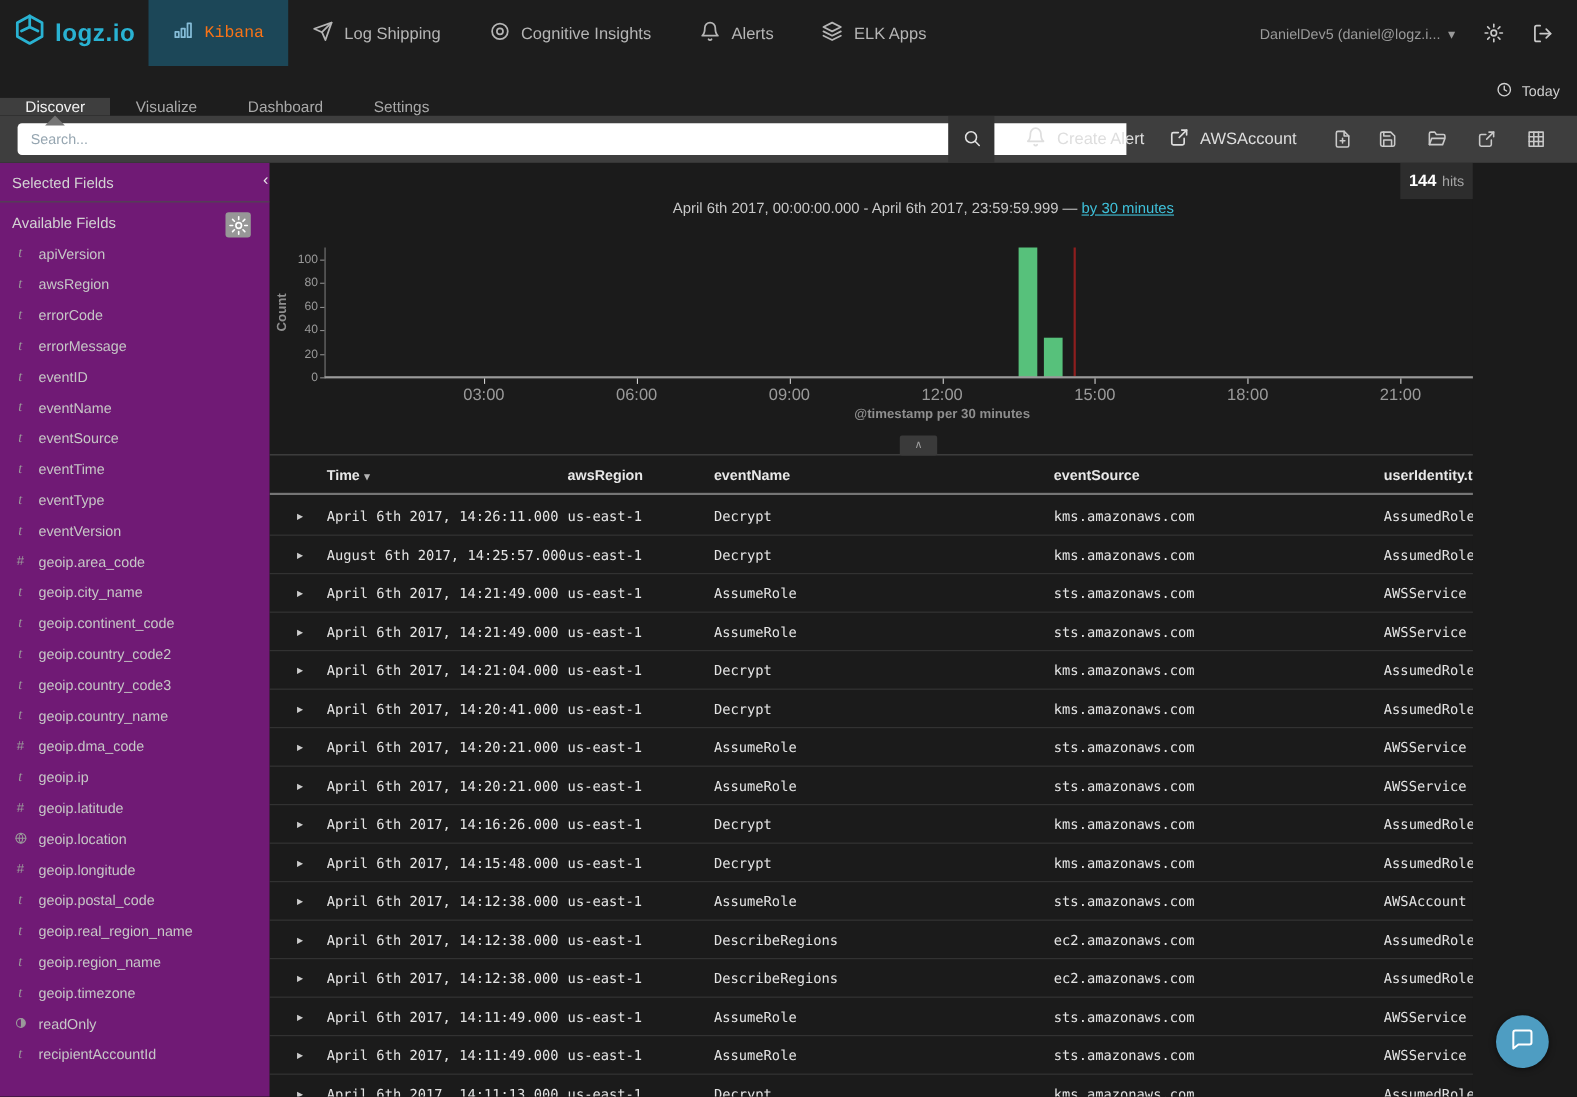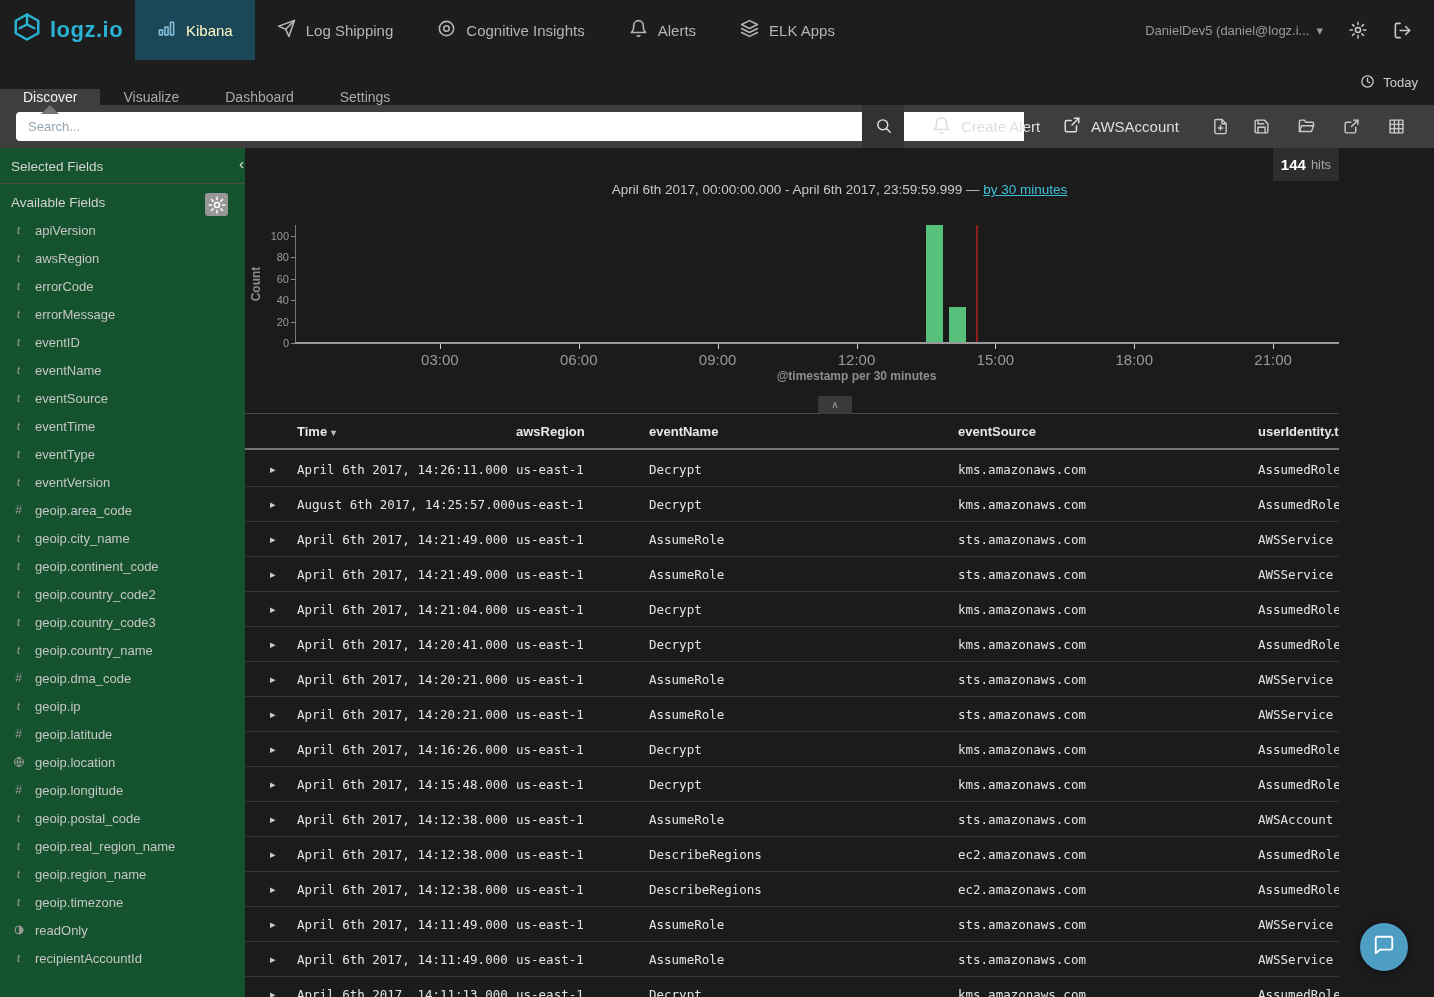--- a/index.html
+++ b/index.html
@@ -10,21 +10,21 @@
   
   #topnav { position:absolute; left:0; top:0; width:1434px; height:60px;
             background:#1d1d1d; display:flex; align-items:stretch; z-index:20; }
   .logo { width:135px; display:flex; align-items:center; justify-content:center; gap:8px;
           color:#29b2d2; font-weight:bold; font-size:22px; letter-spacing:.5px; cursor:pointer; }
   .logo svg { stroke:#29b2d2; }
   #topnav-items { display:flex; align-items:stretch; }
   .nav-item { display:flex; align-items:center; gap:10px; padding:0 22px;
               color:#b5b5b5; font-size:15px; cursor:pointer; white-space:nowrap; }
   .nav-item svg { stroke:#b5b5b5; }
-  .nav-item.active { background:#1c4758; color:#fef9c3; }
+  .nav-item.active { background:#1c4758; color:#f97316;font-family:Liberation Mono, monospace; }
   .nav-item.active svg { stroke:#85bdd8; }
   .topnav-right { margin-left:auto; display:flex; align-items:center; gap:26px;
                   padding-right:22px; }
   .user-menu { color:#9a9a9a; font-size:13px; display:flex; align-items:center; gap:7px; cursor:pointer; }
   .icon-btn { background:none; border:none; cursor:pointer; display:flex; align-items:center; }
   .icon-btn svg { stroke:#c9c9c9; }
 
   
   #subnav { position:absolute; left:0; top:60px; width:1434px; height:45px;
             background:#1d1d1d; display:flex; align-items:stretch; z-index:19; }
@@ -54,21 +54,21 @@
               color:#dedede; font-size:15px; display:flex; align-items:center; gap:10px;
               cursor:pointer; font-family:"Liberation Sans", sans-serif; }
   .tool-btn svg { stroke:#dedede; }
   #create-alert-btn { left:932px; }
   #contribute-btn  { left:1063px; }
   .doc-icon { position:absolute; top:0; width:24px; height:43px; }
   .doc-icon svg { stroke:#c9c9c9; }
 
   
   #sidebar { position:absolute; left:0; top:148px; width:245px; height:849px;
-             background:#14532d; overflow:hidden; z-index:10; }
+             background:#701a75; overflow:hidden; z-index:10; }
   .sb-title { padding:11px 10px 9px 11px; color:#d3d3d3; font-size:13.5px; }
   .sb-divider { height:1px; background:#4c4c4c; }
   #fields-gear { position:absolute; right:17px; top:45px; width:23px; height:23px;
                  background:#979797; border:none; border-radius:3px; cursor:pointer;
                  display:flex; align-items:center; justify-content:center; }
   #fields-gear svg { stroke:#ffffff; }
   #field-list { position:absolute; left:0; top:68px; width:245px; }
   .field { height:28px; display:flex; align-items:center; gap:9px; padding-left:11px;
            color:#c6c6c6; font-size:13px; cursor:pointer; }
   .f-ico { width:15px; display:flex; justify-content:center; color:#9a9a9a; }

